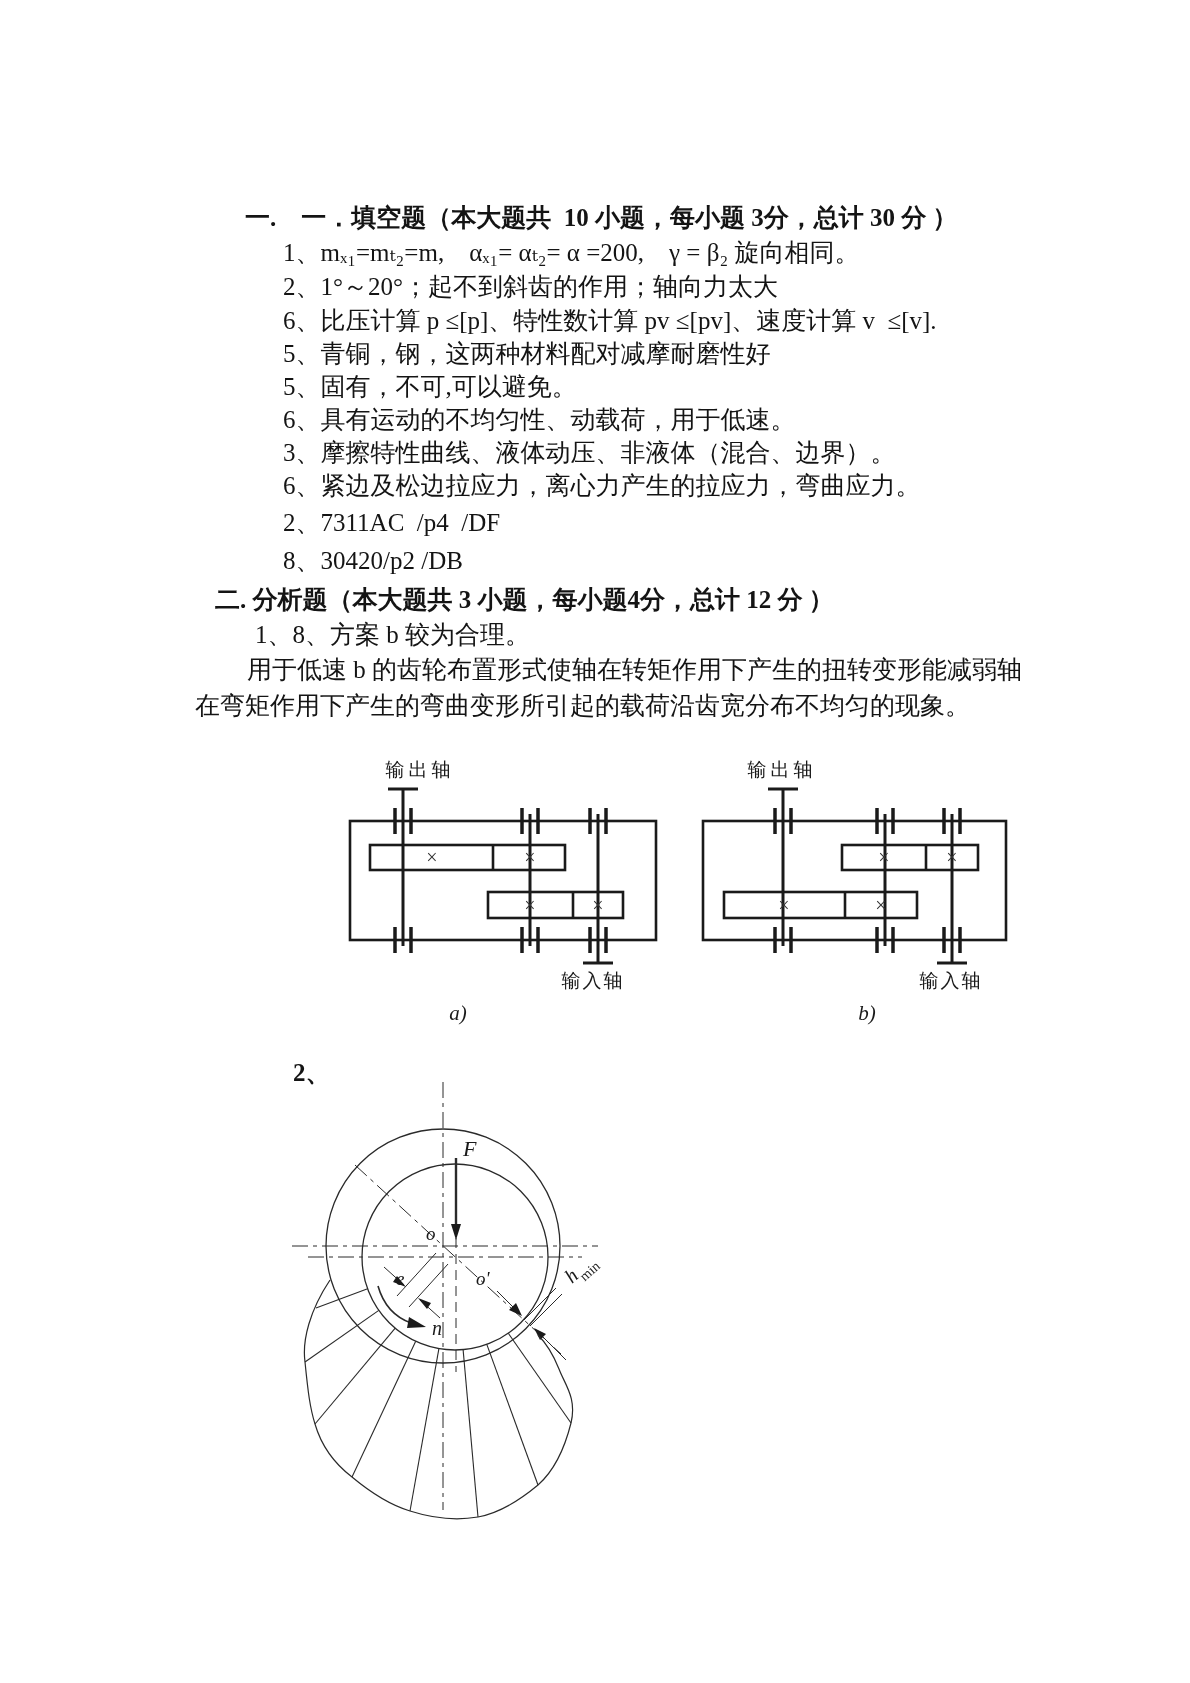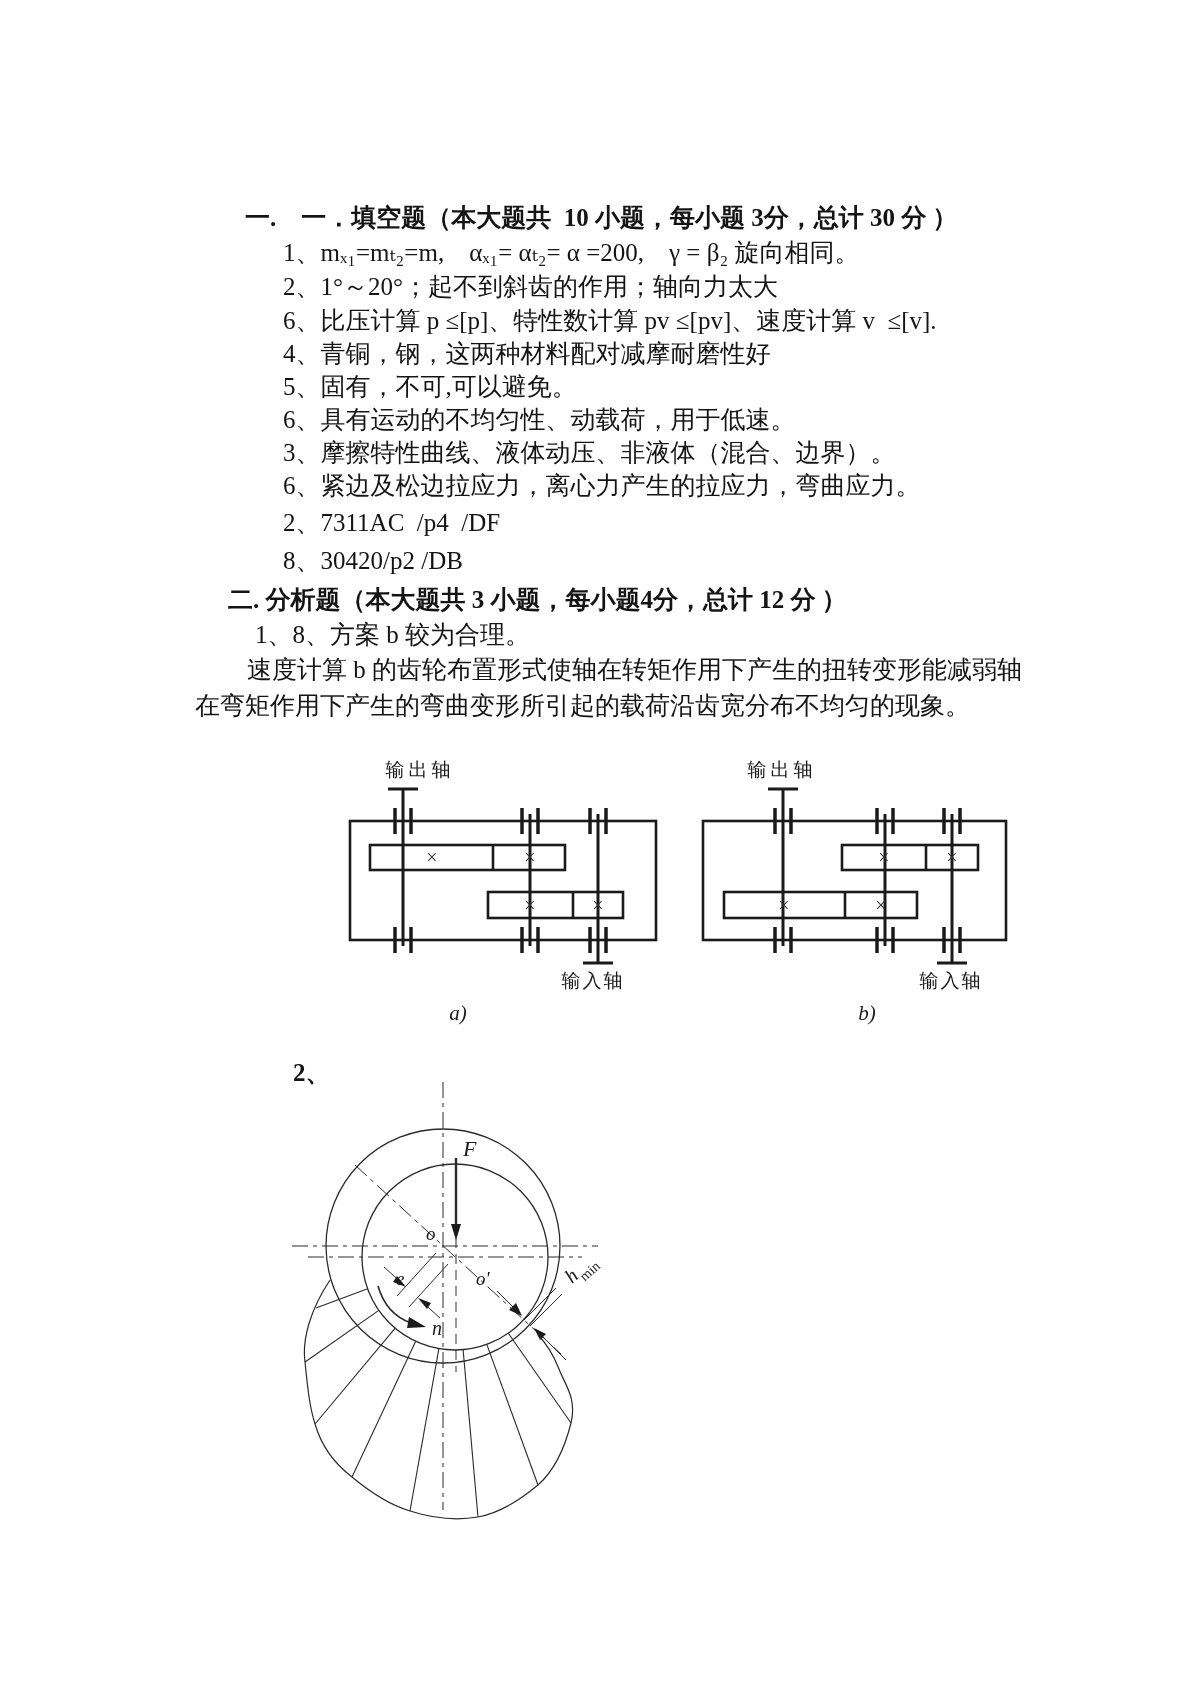--- a/index.html
+++ b/index.html
@@ -19,31 +19,31 @@
   .sym{font-style:italic;}
 </style>
 </head>
 <body>
 
 <div class="line heading" style="left:245px;top:203px">一.　一．填空题（本大题共  10 小题，每小题 3分，总计 30 分 ）</div>
 
 <div class="line" style="left:283px;top:238px">1、mₓ₁=mₜ₂=m,　αₓ₁= αₜ₂= α =200,　γ = β₂ 旋向相同。</div>
 <div class="line" style="left:283px;top:272px">2、1°～20°；起不到斜齿的作用；轴向力太大</div>
 <div class="line" style="left:283px;top:306px">6、比压计算 p ≤[p]、特性数计算 pv ≤[pv]、速度计算 v  ≤[v].</div>
-<div class="line" style="left:283px;top:339px">4、青铜，钢，这两种材料配对减摩耐磨性好</div>
+<div class="line" style="left:283px;top:339px">5、青铜，钢，这两种材料配对减摩耐磨性好</div>
 <div class="line" style="left:283px;top:372px">5、固有，不可,可以避免。</div>
 <div class="line" style="left:283px;top:405px">6、具有运动的不均匀性、动载荷，用于低速。</div>
 <div class="line" style="left:283px;top:438px">3、摩擦特性曲线、液体动压、非液体（混合、边界）。</div>
 <div class="line" style="left:283px;top:471px">6、紧边及松边拉应力，离心力产生的拉应力，弯曲应力。</div>
 <div class="line" style="left:283px;top:508px">2、7311AC  /p4  /DF</div>
 <div class="line" style="left:283px;top:546px">8、30420/p2 /DB</div>
 
-<div class="line heading" style="left:228px;top:585px">二. 分析题（本大题共 3 小题，每小题4分，总计 12 分 ）</div>
+<div class="line heading" style="left:215px;top:585px">二. 分析题（本大题共 3 小题，每小题4分，总计 12 分 ）</div>
 <div class="line" style="left:255px;top:620px">1、8、方案 b 较为合理。</div>
-<div class="line" style="left:247px;top:655px">速度计算 b 的齿轮布置形式使轴在转矩作用下产生的扭转变形能减弱轴</div>
+<div class="line" style="left:247px;top:655px">用于低速 b 的齿轮布置形式使轴在转矩作用下产生的扭转变形能减弱轴</div>
 <div class="line" style="left:195px;top:691px">在弯矩作用下产生的弯曲变形所引起的载荷沿齿宽分布不均匀的现象。</div>
 
 <div class="line heading" style="left:293px;top:1058px">2、</div>
 
 <svg class="fig" style="left:305px;top:695px" width="360" height="335" viewBox="0 0 360 335">
   <g stroke="#1a1a1a" fill="none">
     <text class="shaft-label" x="115" y="81" text-anchor="middle" stroke="none" fill="#1a1a1a" letter-spacing="4">输出轴</text>
 
     <g stroke-width="3">
       <line x1="83" y1="94" x2="113" y2="94"></line>

